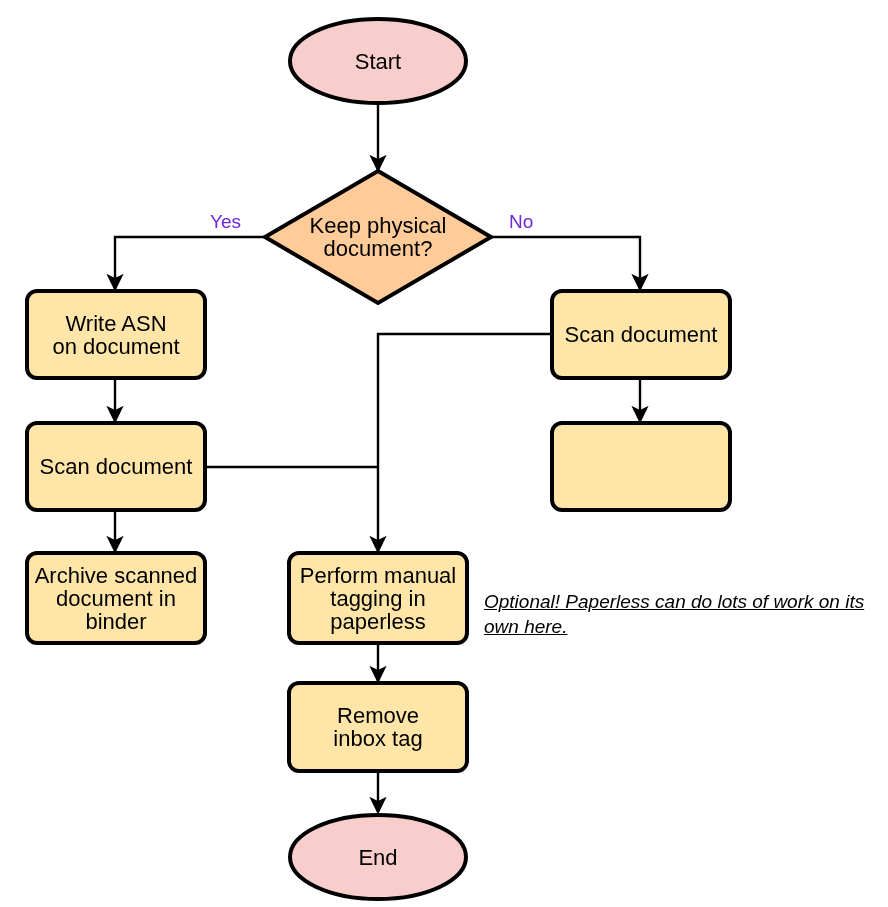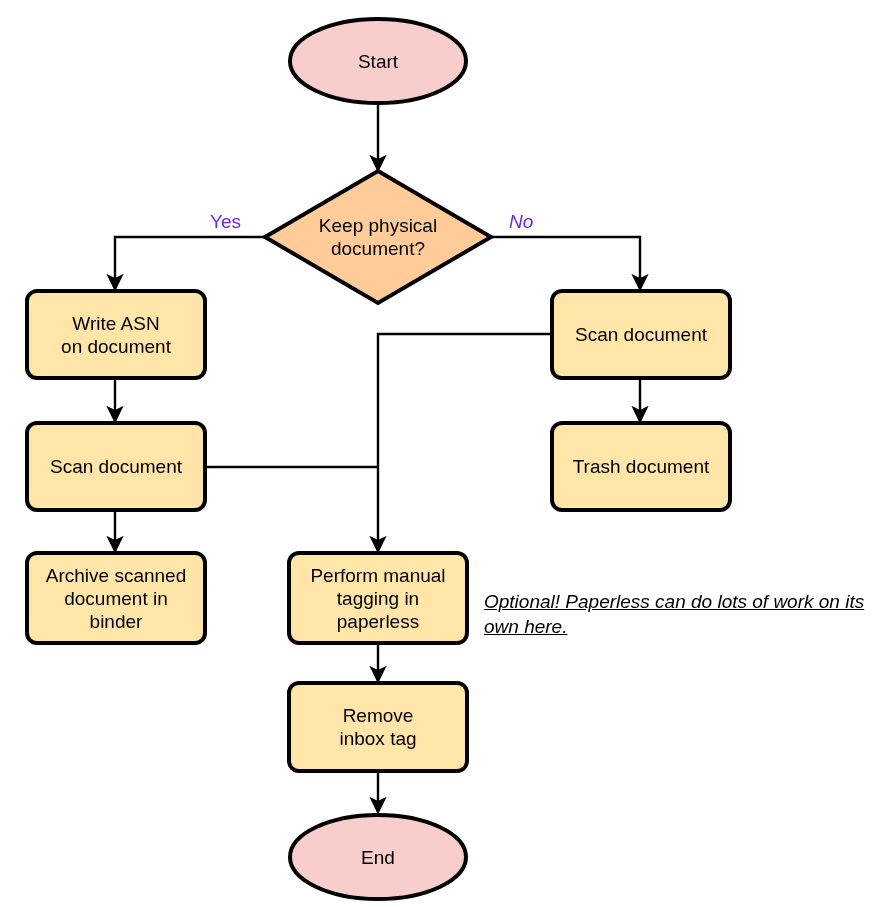--- a/index.html
+++ b/index.html
@@ -25,21 +25,21 @@
     width: 888px;
     height: 907px;
   }
   .node-label {
     position: absolute;
     display: flex;
     align-items: center;
     justify-content: center;
     text-align: center;
     font-family: "Liberation Sans", sans-serif;
-    font-size: 19px;
+    font-size: 22px;
     line-height: 23px;
     color: #000000;
     white-space: pre-line;
     pointer-events: none;
   }
   .edge-label {
     position: absolute;
     font-family: "Liberation Sans", sans-serif;
     font-size: 19px;
     line-height: 22px;
@@ -121,30 +121,29 @@
 document?</div>
 
   <div class="node-label" style="left:27px; top:423px; width:178px; height:87px;">Scan document</div>
 
   <div class="node-label" style="left:27px; top:553px; width:178px; height:90px;">Archive scanned
 document in
 binder</div>
 
   <div class="node-label" style="left:552px; top:291px; width:178px; height:87px;">Scan document</div>
 
-  <div class="node-label" style="left:552px; top:423px; width:178px; height:87px;">Trash document</div>
 
   <div class="node-label" style="left:289px; top:553px; width:178px; height:90px;">Perform manual
 tagging in
 paperless</div>
 
   <div class="node-label" style="left:289px; top:683px; width:178px; height:88px;">Remove
 inbox tag</div>
 
   <div class="node-label" style="left:290px; top:815px; width:176px; height:84px;">End</div>
 
   <div class="edge-label" style="left:210px; top:211px;">Yes</div>
 
-  <div class="edge-label" style="left:509px; top:211px;font-style:italic;">No</div>
+  <div class="edge-label" style="left:509px; top:211px;">No</div>
 
   <div class="note-text" style="left:484px; top:589px; width:400px;">Optional! Paperless can do lots of work on its own here.</div>
 
 </div>
 
 </body></html>

